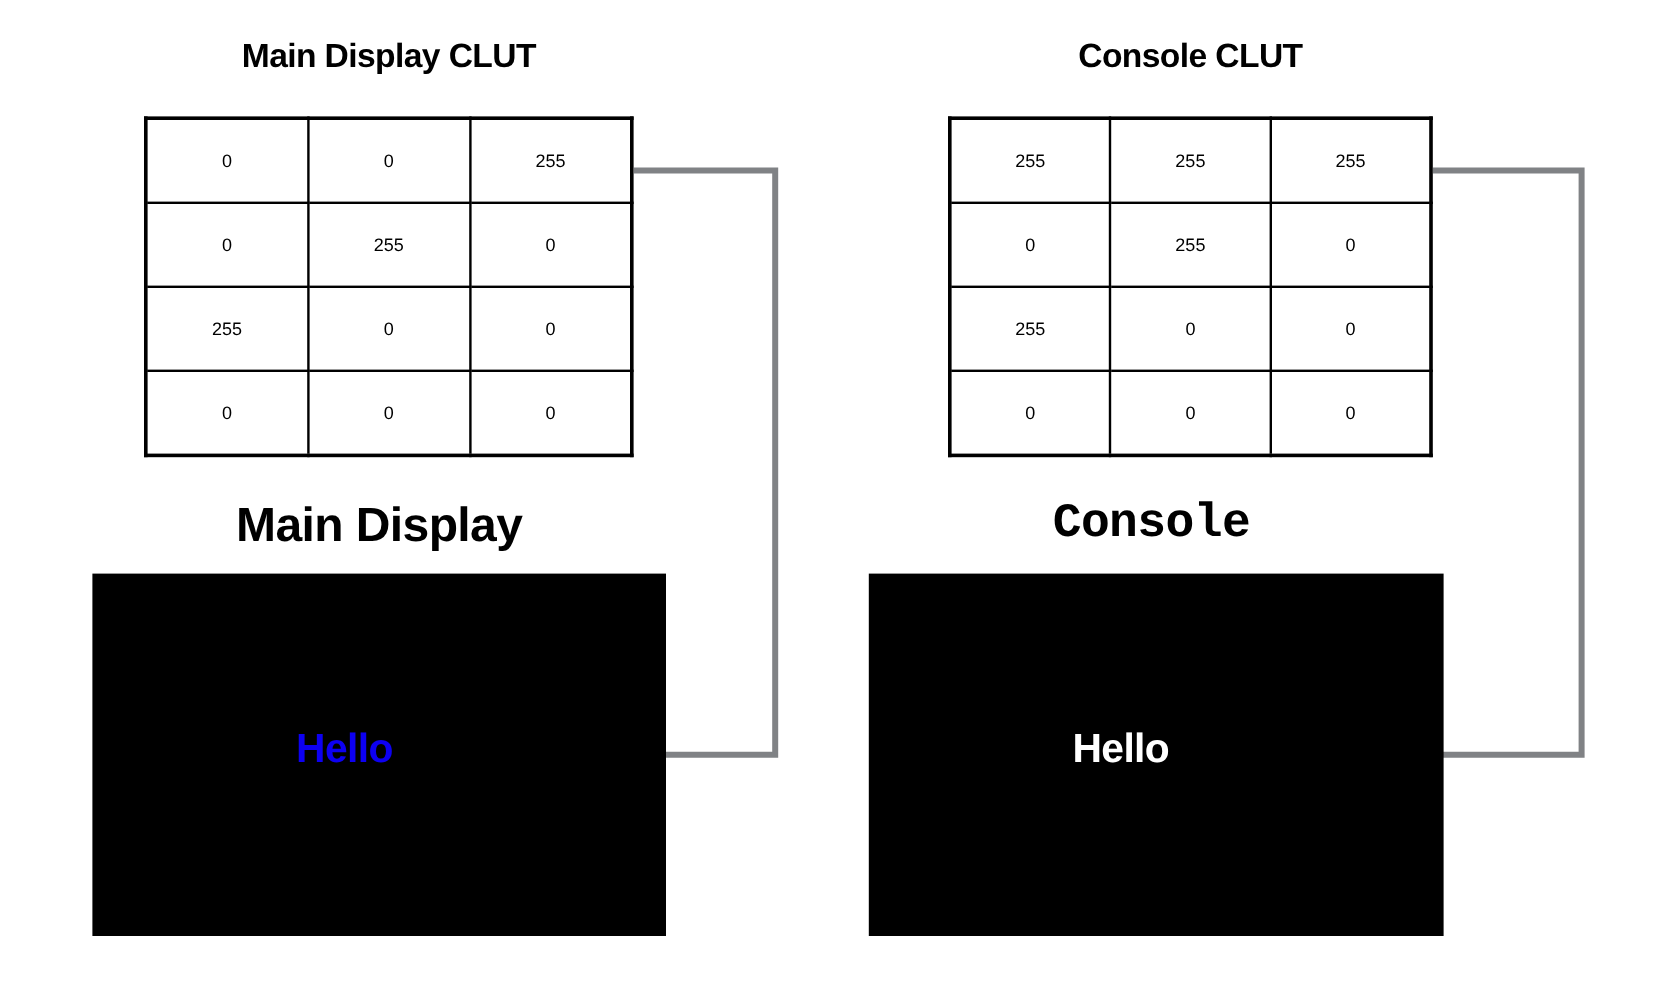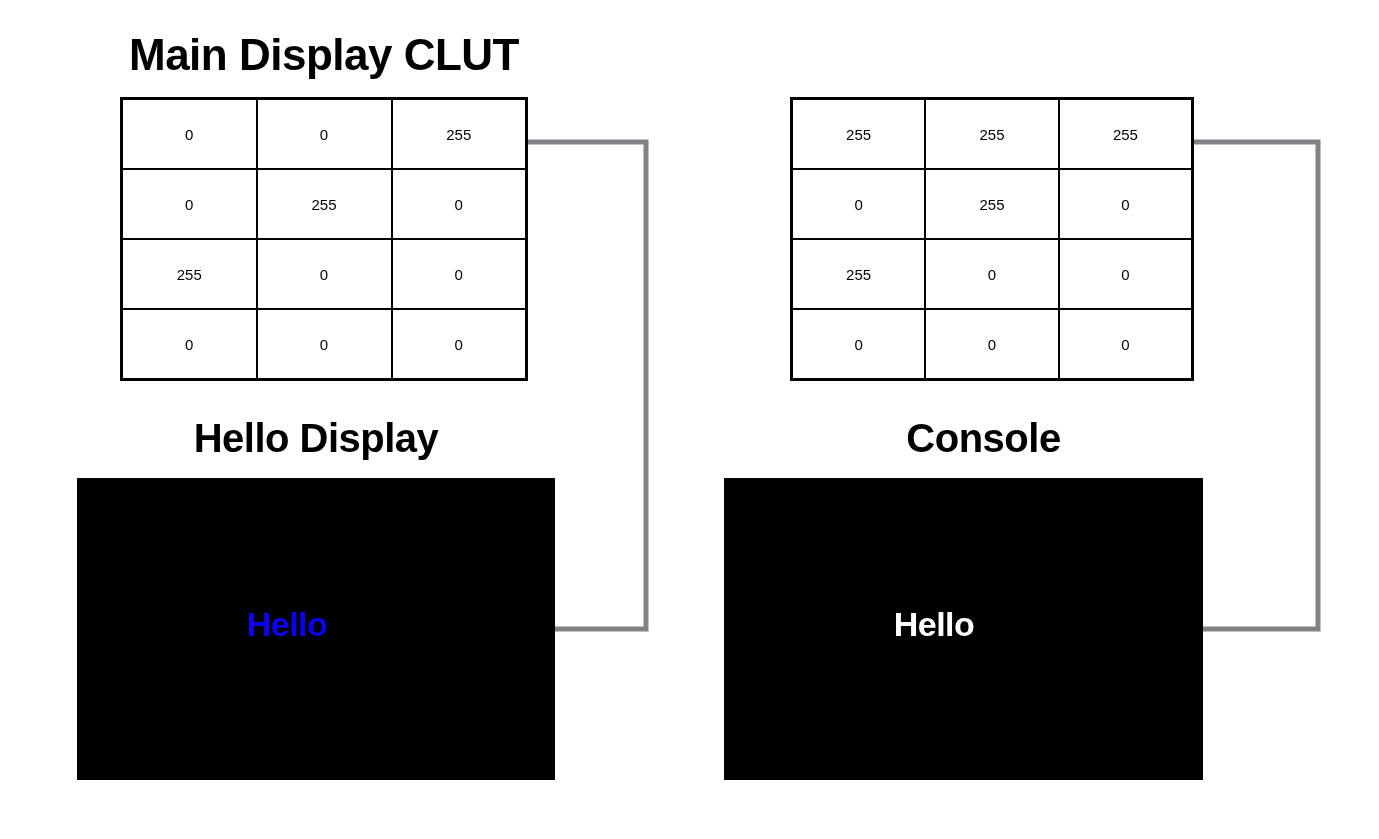--- a/index.html
+++ b/index.html
@@ -25,21 +25,21 @@
     position: absolute;
     font-family: "Liberation Sans", sans-serif;
     font-weight: bold;
     font-size: 40px;
     letter-spacing: -0.5px;
     color: #000000;
     text-align: center;
     white-space: nowrap;
     line-height: 1;
   }
-  .clut-title { font-size: 44px; }
+  .clut-title { font-size: 28px; }
   .screen-title { font-size: 40px; }
 
   
   .clut-table {
     position: absolute;
     border-collapse: collapse;
     background: #ffffff;
     box-sizing: border-box;
     border: 3px solid #000000;
     table-layout: fixed;
@@ -118,26 +118,27 @@
         <td>0</td>
       </tr>
       <tr>
         <td>0</td>
         <td>0</td>
         <td>0</td>
       </tr>
     </tbody>
   </table>
 
-  <div class="section-title screen-title" style="left:77px; top:418px; width:478px;">Hello Display</div>
+  <div class="section-title screen-title" style="left:77px; top:418px; width:478px;">Main Display</div>
 
   <div class="screen" style="left:77px; top:478px; width:478px; height:302px;">
     <div class="screen-text" style="left:0; top:129px; width:420px; text-align:center; color:#0d00f2;">Hello</div>
   </div>
 
+  <div class="section-title clut-title" style="left:790px; top:33px; width:404px;">Console CLUT</div>
 
   <table class="clut-table" style="left:790px; top:97px; width:404px; height:274px;">
     <tbody>
       <tr>
         <td>255</td>
         <td>255</td>
         <td>255</td>
       </tr>
       <tr>
         <td>0</td>
@@ -150,19 +151,19 @@
         <td>0</td>
       </tr>
       <tr>
         <td>0</td>
         <td>0</td>
         <td>0</td>
       </tr>
     </tbody>
   </table>
 
-  <div class="section-title screen-title" style="left:744px; top:418px; width:479px;">Console</div>
+  <div class="section-title screen-title" style="left:720px; top:418px; width:479px;font-family:Liberation Mono, monospace;">Console</div>
 
   <div class="screen" style="left:724px; top:478px; width:479px; height:302px;">
     <div class="screen-text" style="left:0; top:129px; width:420px; text-align:center; color:#ffffff;">Hello</div>
   </div>
 
 </div>
 
 </body></html>

